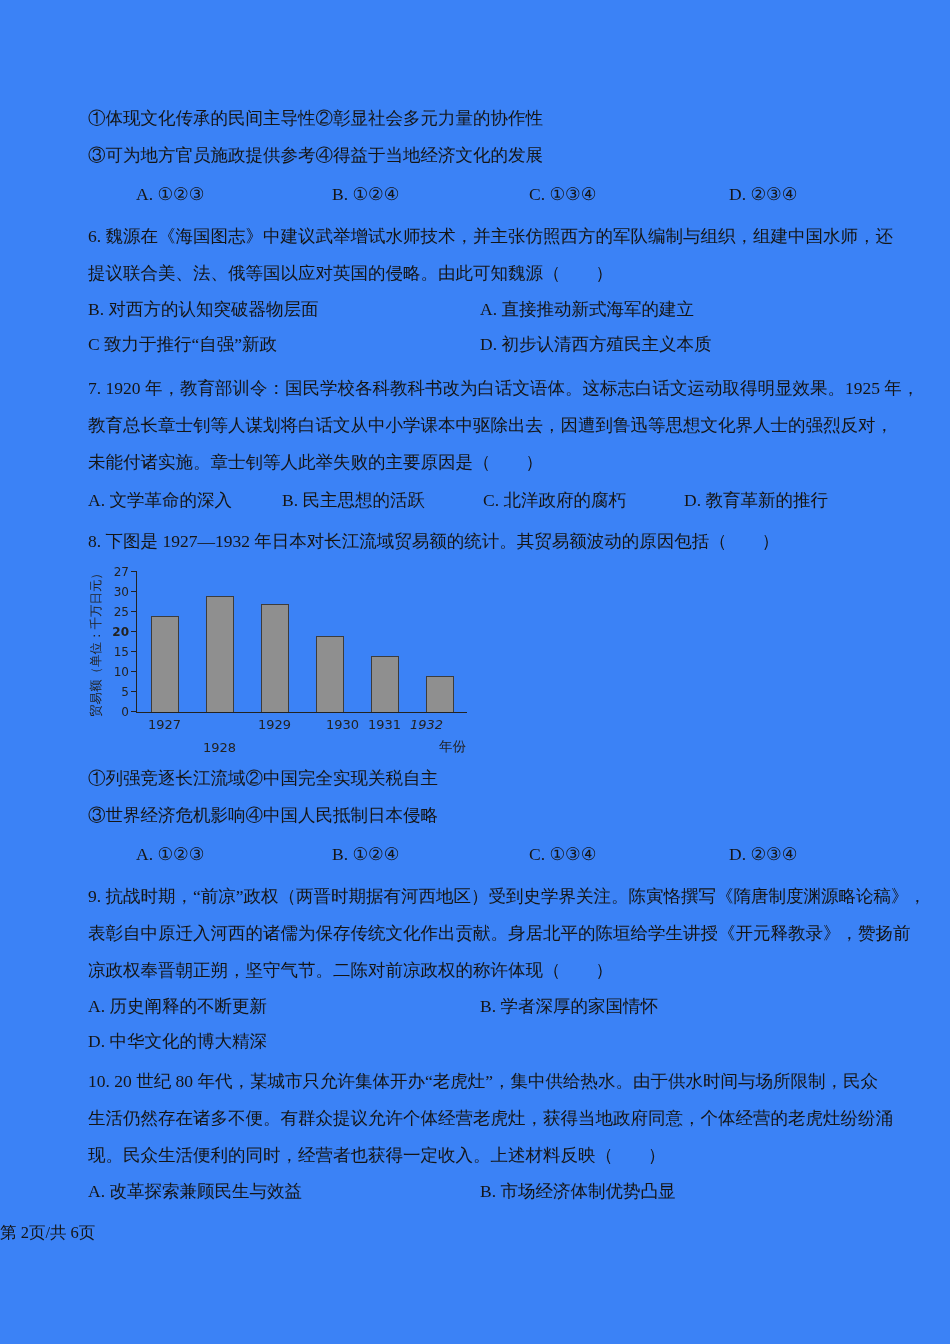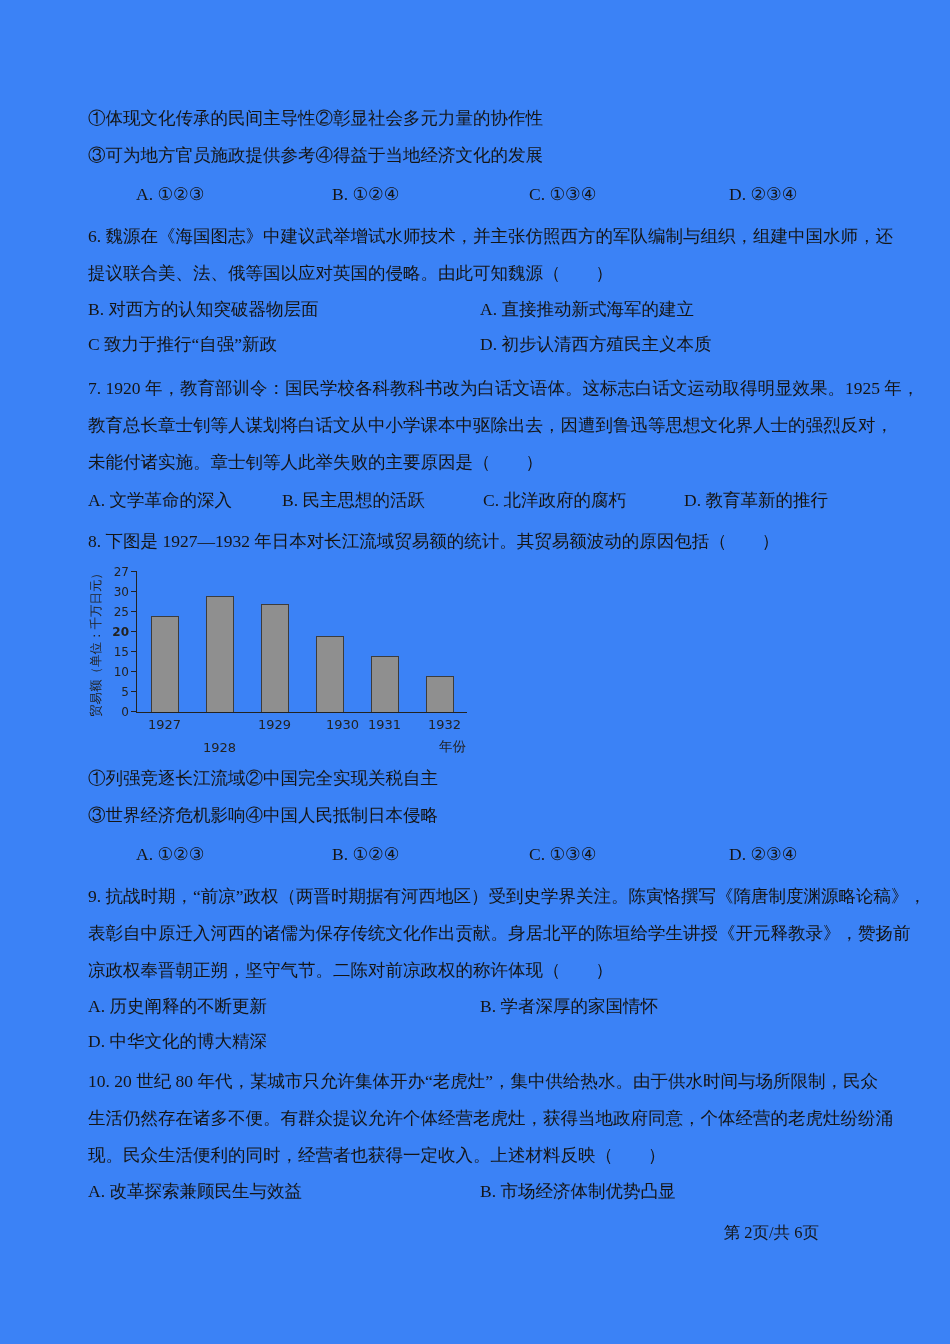--- a/index.html
+++ b/index.html
@@ -98,21 +98,21 @@
     width: 330px;
     text-align: right;
     font-size: 13.5px;
     color: #222;
   }
 
   .footer {
     position: absolute;
     top: 1222px; left: 0;
     width: 819px;
-    text-align: right;
+    text-align: left;
     font-size: 16.5px;
     color: #151515;
   }
 </style>
 </head>
 <body>
 
 <div class="page">
   <div class="content">
 
@@ -177,21 +177,21 @@
           <div class="cat-label" style="left: 0px;">1927</div>
           <div class="bar" style="left: 68.5px; height: 116px; background: rgb(143, 143, 143);"></div>
           <div class="cat-label" style="left: 55px; margin-top: 23px;">1928</div>
           <div class="bar" style="left: 123.5px; height: 108px; background: rgb(143, 143, 143);"></div>
           <div class="cat-label" style="left: 110px;">1929</div>
           <div class="bar" style="left: 178.5px; height: 76px; background: rgb(143, 143, 143);"></div>
           <div class="cat-label" style="left: 178px;">1930</div>
           <div class="bar" style="left: 233.5px; height: 56px; background: rgb(143, 143, 143);"></div>
           <div class="cat-label" style="left: 220px;">1931</div>
           <div class="bar" style="left: 288.5px; height: 36px; background: rgb(143, 143, 143);"></div>
-          <div class="cat-label" style="left: 280px;">1932</div>
+          <div class="cat-label" style="left: 262px; font-style: italic;">1932</div>
         </div>
       <div class="x-axis-title">年份</div>
     </div>
 
     <div class="line">①列强竞逐长江流域②中国完全实现关税自主</div>
     <div class="line">③世界经济危机影响④中国人民抵制日本侵略</div>
     <div class="opts4">
       <span>A. ①②③</span>
       <span>B. ①②④</span>
       <span>C. ①③④</span>

